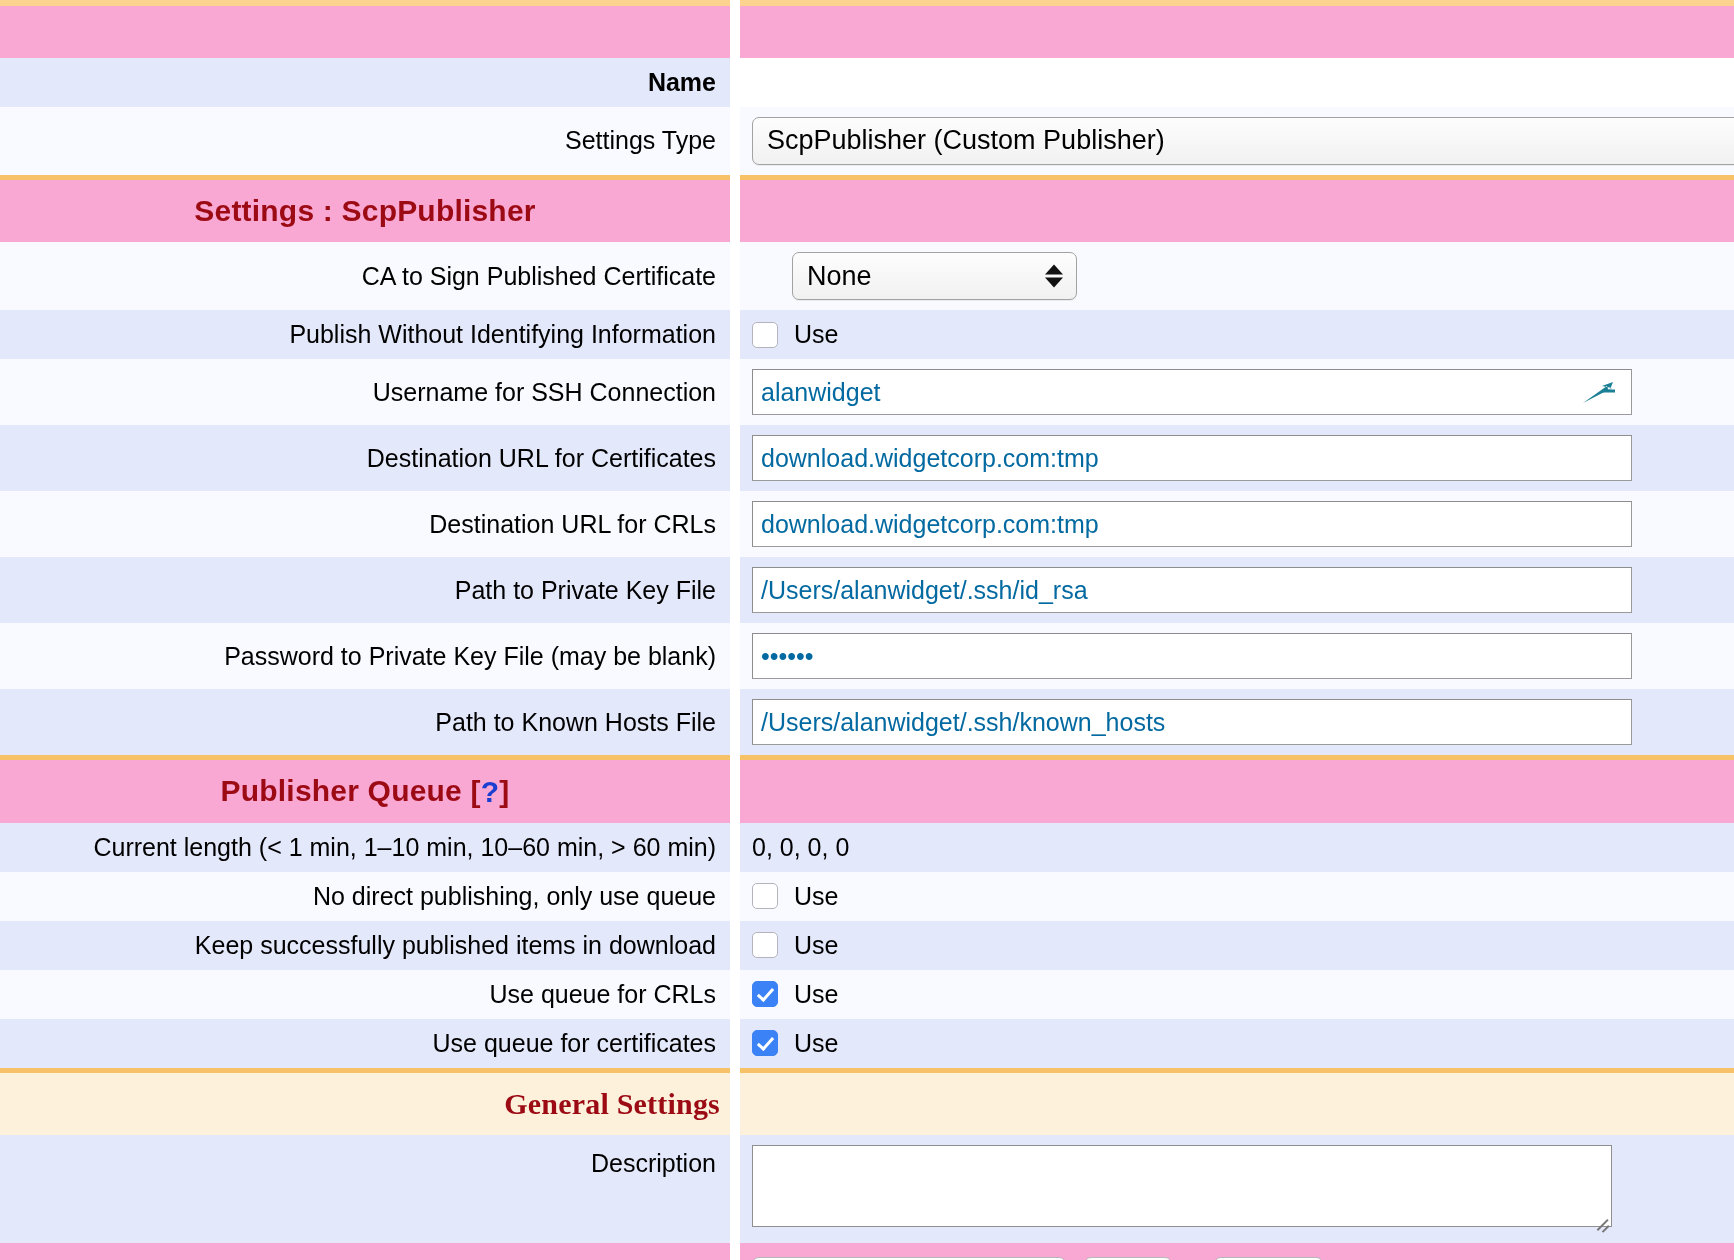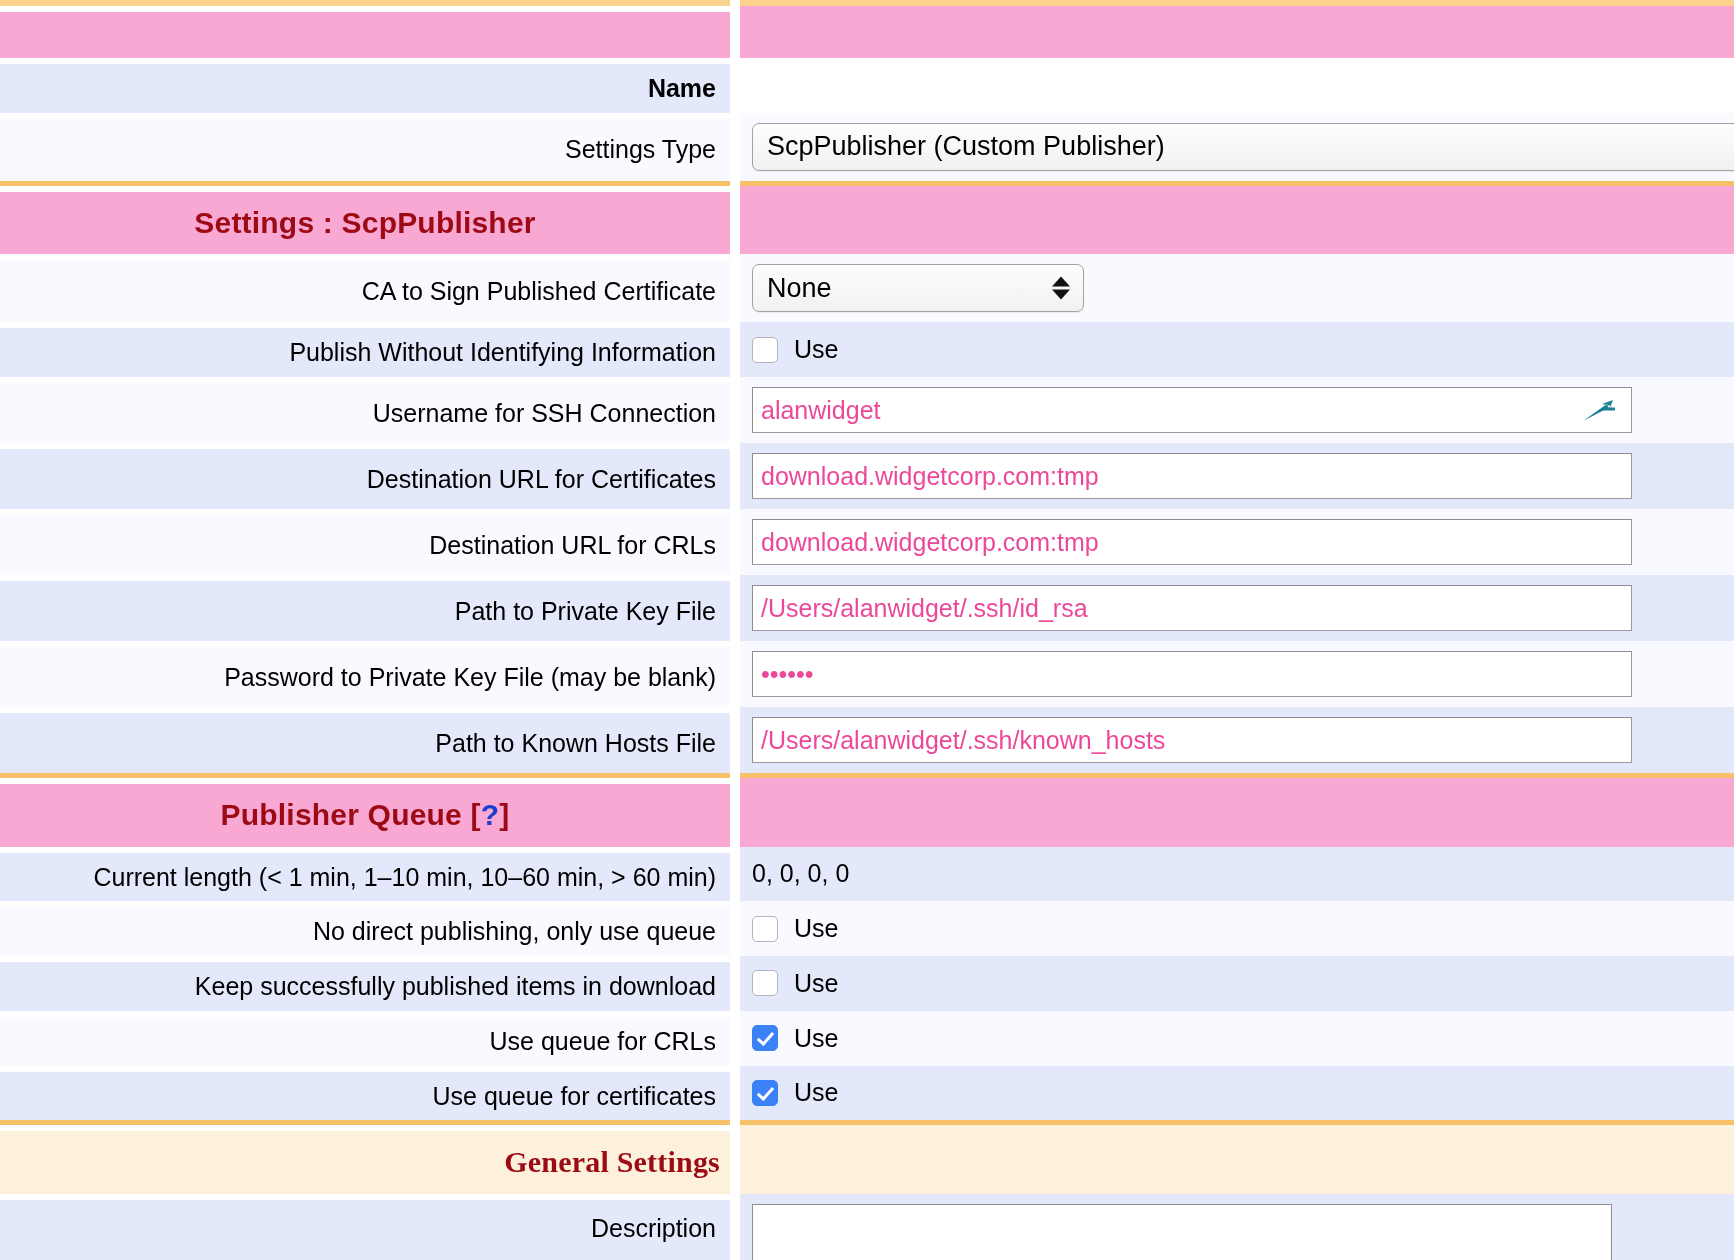--- a/index.html
+++ b/index.html
@@ -29,21 +29,20 @@
   }
   .lbl {
     width: 730px;
     flex: 0 0 730px;
     box-sizing: border-box;
     text-align: right;
     padding: 10px 14px 10px 10px;
     display: flex;
     align-items: center;
     justify-content: flex-end;
-    margin-top: 6px;
   }
   .gap {
     width: 10px;
     flex: 0 0 10px;
     background: #ffffff;
   }
   .val {
     flex: 1 1 auto;
     box-sizing: border-box;
     padding: 10px 10px 10px 12px;
@@ -96,21 +95,21 @@
   .lbl .text { line-height: 1.15; }
   .lbl.bold .text { font-weight: bold; }
 
   
   .txt {
     box-sizing: border-box;
     width: 840px;
     height: 46px;
     font-family: "Liberation Sans", sans-serif;
     font-size: 25px;
-    color: #ec4899;
+    color: #0369a1;
     background: #ffffff;
     border: 1px solid #9a9a9a;
     border-top-color: #8d8d8d;
     border-left-color: #8d8d8d;
     padding: 2px 8px;
     outline: none;
   }
   .txt.autofill {
     width: 880px;
     background: #ffffff;
@@ -133,21 +132,21 @@
     border: 1px solid #a2a2a2;
     border-radius: 7px;
     display: inline-flex;
     align-items: center;
     padding: 0 40px 0 14px;
     font-size: 27px;
     color: #000;
     box-shadow: 0 1px 0 rgba(0,0,0,.06);
   }
   .sel.wide { width: 1060px; }
-  .sel.narrow { width: 332px; }
+  .sel.narrow { width: 285px; margin-left: 40px; }
   .sel .arrows {
     position: absolute;
     right: 13px;
     top: 50%;
     transform: translateY(-50%);
     display: flex;
     flex-direction: column;
     gap: 3px;
     line-height: 0;
   }

